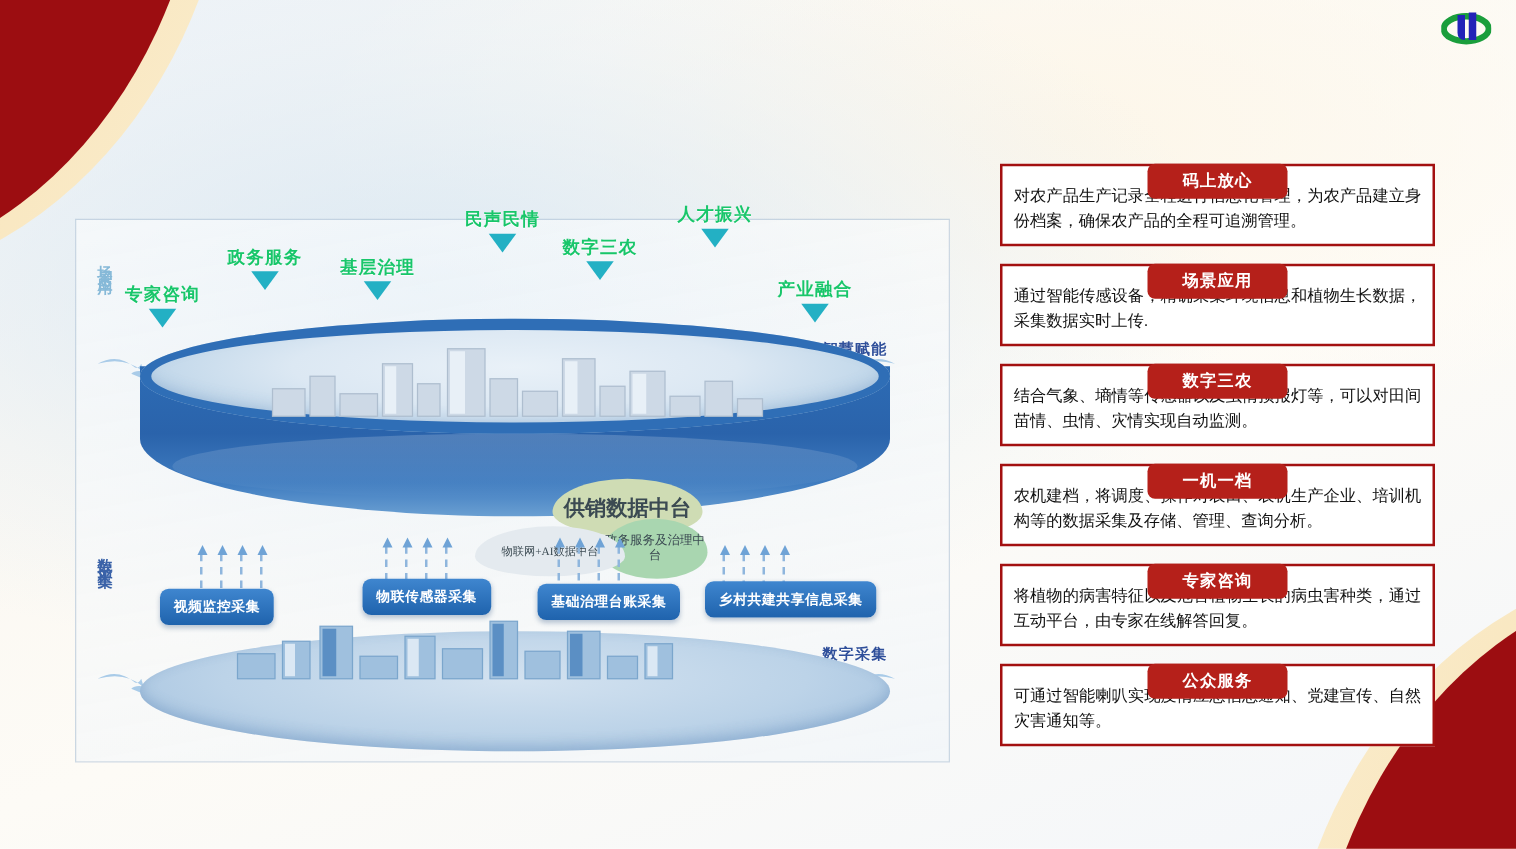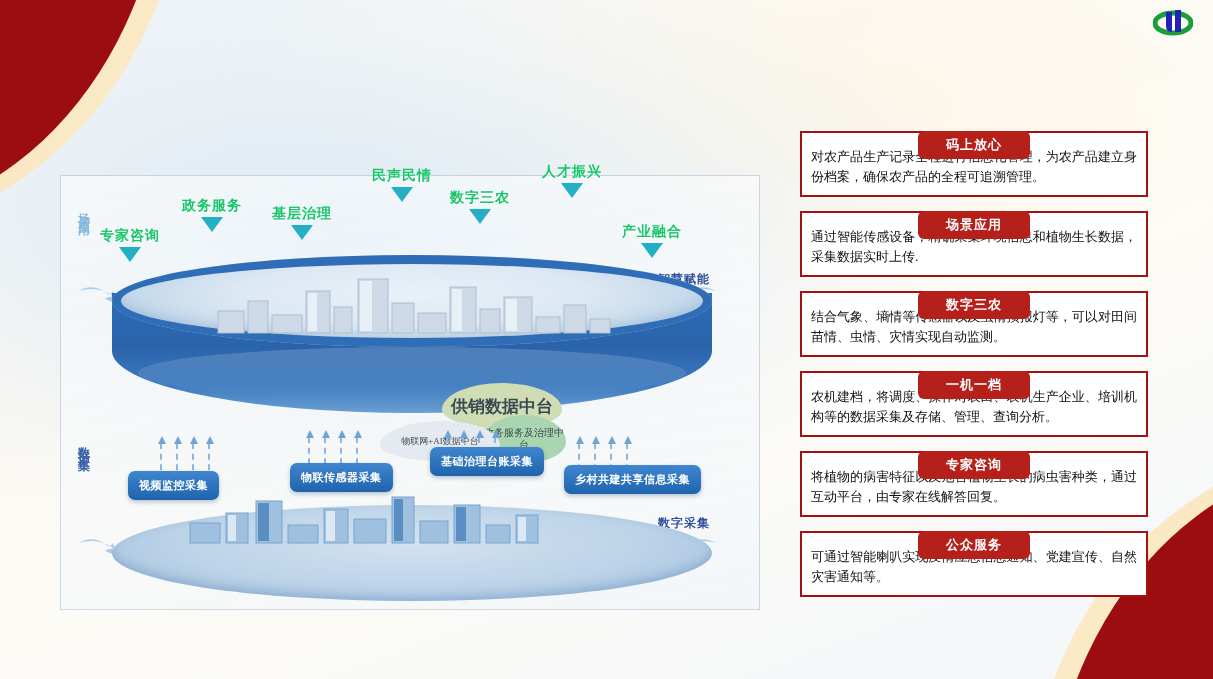--- a/index.html
+++ b/index.html
@@ -224,21 +224,21 @@
     <div class="darr" style="left:402px;top:262px;"></div>
     <div class="darr" style="left:418px;top:262px;"></div>
     <div class="darr" style="left:434px;top:262px;"></div>
     <div class="darr" style="left:518px;top:268px;"></div>
     <div class="darr" style="left:534px;top:268px;"></div>
     <div class="darr" style="left:550px;top:268px;"></div>
     <div class="darr" style="left:566px;top:268px;"></div>
 
     <div class="tag" style="left:68px;top:296px;text-align:center;">视频监控采集</div>
     <div class="tag" style="left:230px;top:288px;">物联传感器采集</div>
-    <div class="tag" style="left:370px;top:272px;">基础治理台账采集</div>
+    <div class="tag" style="left:370px;top:292px;">基础治理台账采集</div>
     <div class="tag" style="left:504px;top:290px;">乡村共建共享信息采集</div>
 
     <div class="base"></div>
     <svg class="city-bot" viewBox="0 0 400 92">
       <g fill="#9fc0de" stroke="#7ba6cc" stroke-width="1">
         <rect x="20" y="56" width="30" height="20"></rect>
           <rect x="56" y="46" width="22" height="30"></rect>
         <rect x="86" y="34" width="26" height="42"></rect>
           <rect x="118" y="58" width="30" height="18"></rect>
         <rect x="154" y="42" width="24" height="34"></rect>

